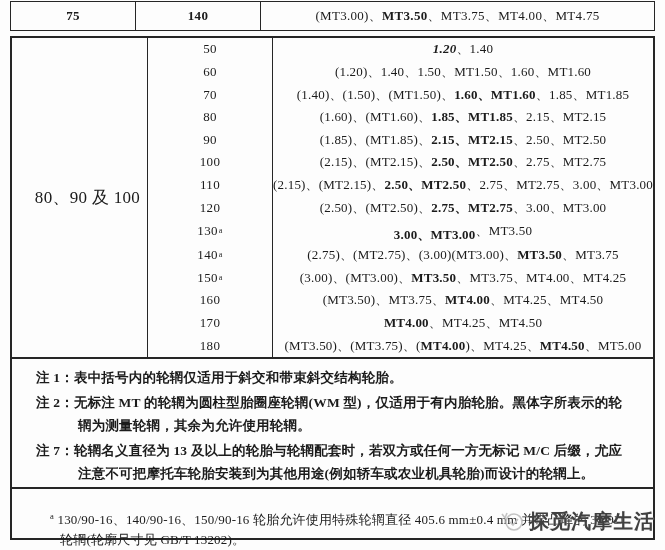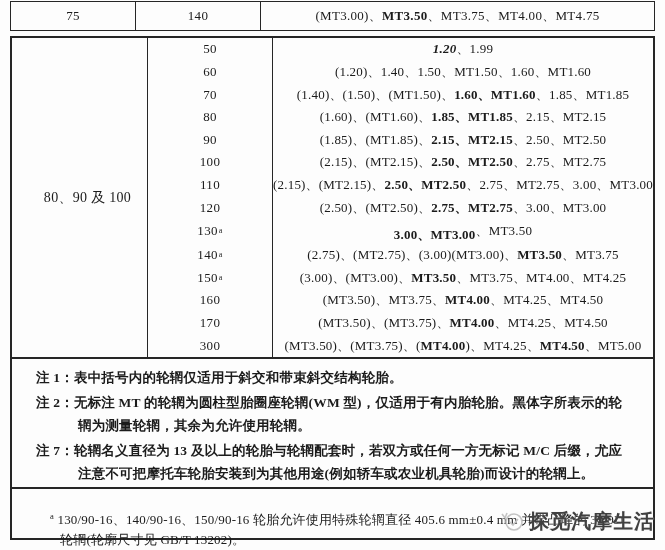--- a/index.html
+++ b/index.html
@@ -9,38 +9,38 @@
     font-family:"Liberation Serif","DejaVu Serif",serif;
     color:#1b1b1b;
     overflow:hidden;
   }
   
   .frag{
     position:absolute;left:10px;top:1px;width:645px;height:30px;
     border:1px solid #262626;box-sizing:border-box;
     display:flex;background:#fdfdfd;
   }
-  .frag .c1,.frag .c2{width:124px;border-right:1px solid #262626;}
+  .frag .c1,.frag .c2{width:124px;border-right:1px solid #262626;font-weight:bold;}
   .frag .c3{flex:1;}
   .frag .c1,.frag .c2,.frag .c3{
     display:flex;align-items:center;justify-content:center;
     font-size:13px;letter-spacing:.3px;
   }
   
   .mainbox{
     position:absolute;left:10px;top:36px;width:645px;height:504px;
     border:2px solid #262626;box-sizing:border-box;
     background:#fdfdfd;
     display:flex;flex-direction:column;
   }
   .rows-area{height:332px;display:flex;border-bottom:2px solid #262626;}
   .col-left{
     width:123px;border-right:1px solid #262626;
     display:flex;align-items:center;justify-content:center;
-    font-size:14px;letter-spacing:.3px;margin-left:16px;
+    font-size:17px;letter-spacing:.3px;margin-left:16px;
   }
   .rows-right{flex:1;display:flex;flex-direction:column;}
   .trow{flex:1;display:flex;}
   .cell-mid{
     width:124px;border-right:1px solid #262626;
     display:flex;align-items:center;justify-content:center;
     font-size:13px;letter-spacing:.3px;
   }
   .cell-mid sup{font-size:8px;line-height:0;margin-left:1px;}
   .cell-val{
@@ -90,21 +90,21 @@
 </div>
 
 <div class="mainbox">
   <div class="rows-area">
     <div class="col-left">80、90 及 100</div>
     <div class="rows-right">
         <div class="trow">
           <div class="cell-mid">50</div>
           <div class="cell-val">
             <span style="font-weight: bold; font-style: italic;">1.20</span>
-            <span>、1.99</span>
+            <span>、1.40</span>
           </div>
         </div>
         <div class="trow">
           <div class="cell-mid">60</div>
           <div class="cell-val">
             <span>(1.20)、1.40、</span>
             <span style="font-weight: normal;">1.50、MT1.50</span>
             <span>、1.60、MT1.60</span>
           </div>
         </div>
@@ -183,27 +183,26 @@
           <div class="cell-mid">160</div>
           <div class="cell-val">
             <span>(MT3.50)、MT3.75、</span>
             <span style="font-weight: bold;">MT4.00</span>
             <span>、MT4.25、MT4.50</span>
           </div>
         </div>
         <div class="trow">
           <div class="cell-mid">170</div>
           <div class="cell-val">
-            <span>(MT3.50)、(MT3.75)、</span>
             <span style="font-weight: bold;">MT4.00</span>
             <span>、MT4.25、MT4.50</span>
           </div>
         </div>
         <div class="trow">
-          <div class="cell-mid">300</div>
+          <div class="cell-mid">180</div>
           <div class="cell-val">
             <span>(MT3.50)、(MT3.75)、(</span>
             <span style="font-weight: bold;">MT4.00</span>
             <span>)、MT4.25、</span>
             <span style="font-weight: bold;">MT4.50</span>
             <span>、MT5.00</span>
           </div>
         </div>
       </div>
   </div>

